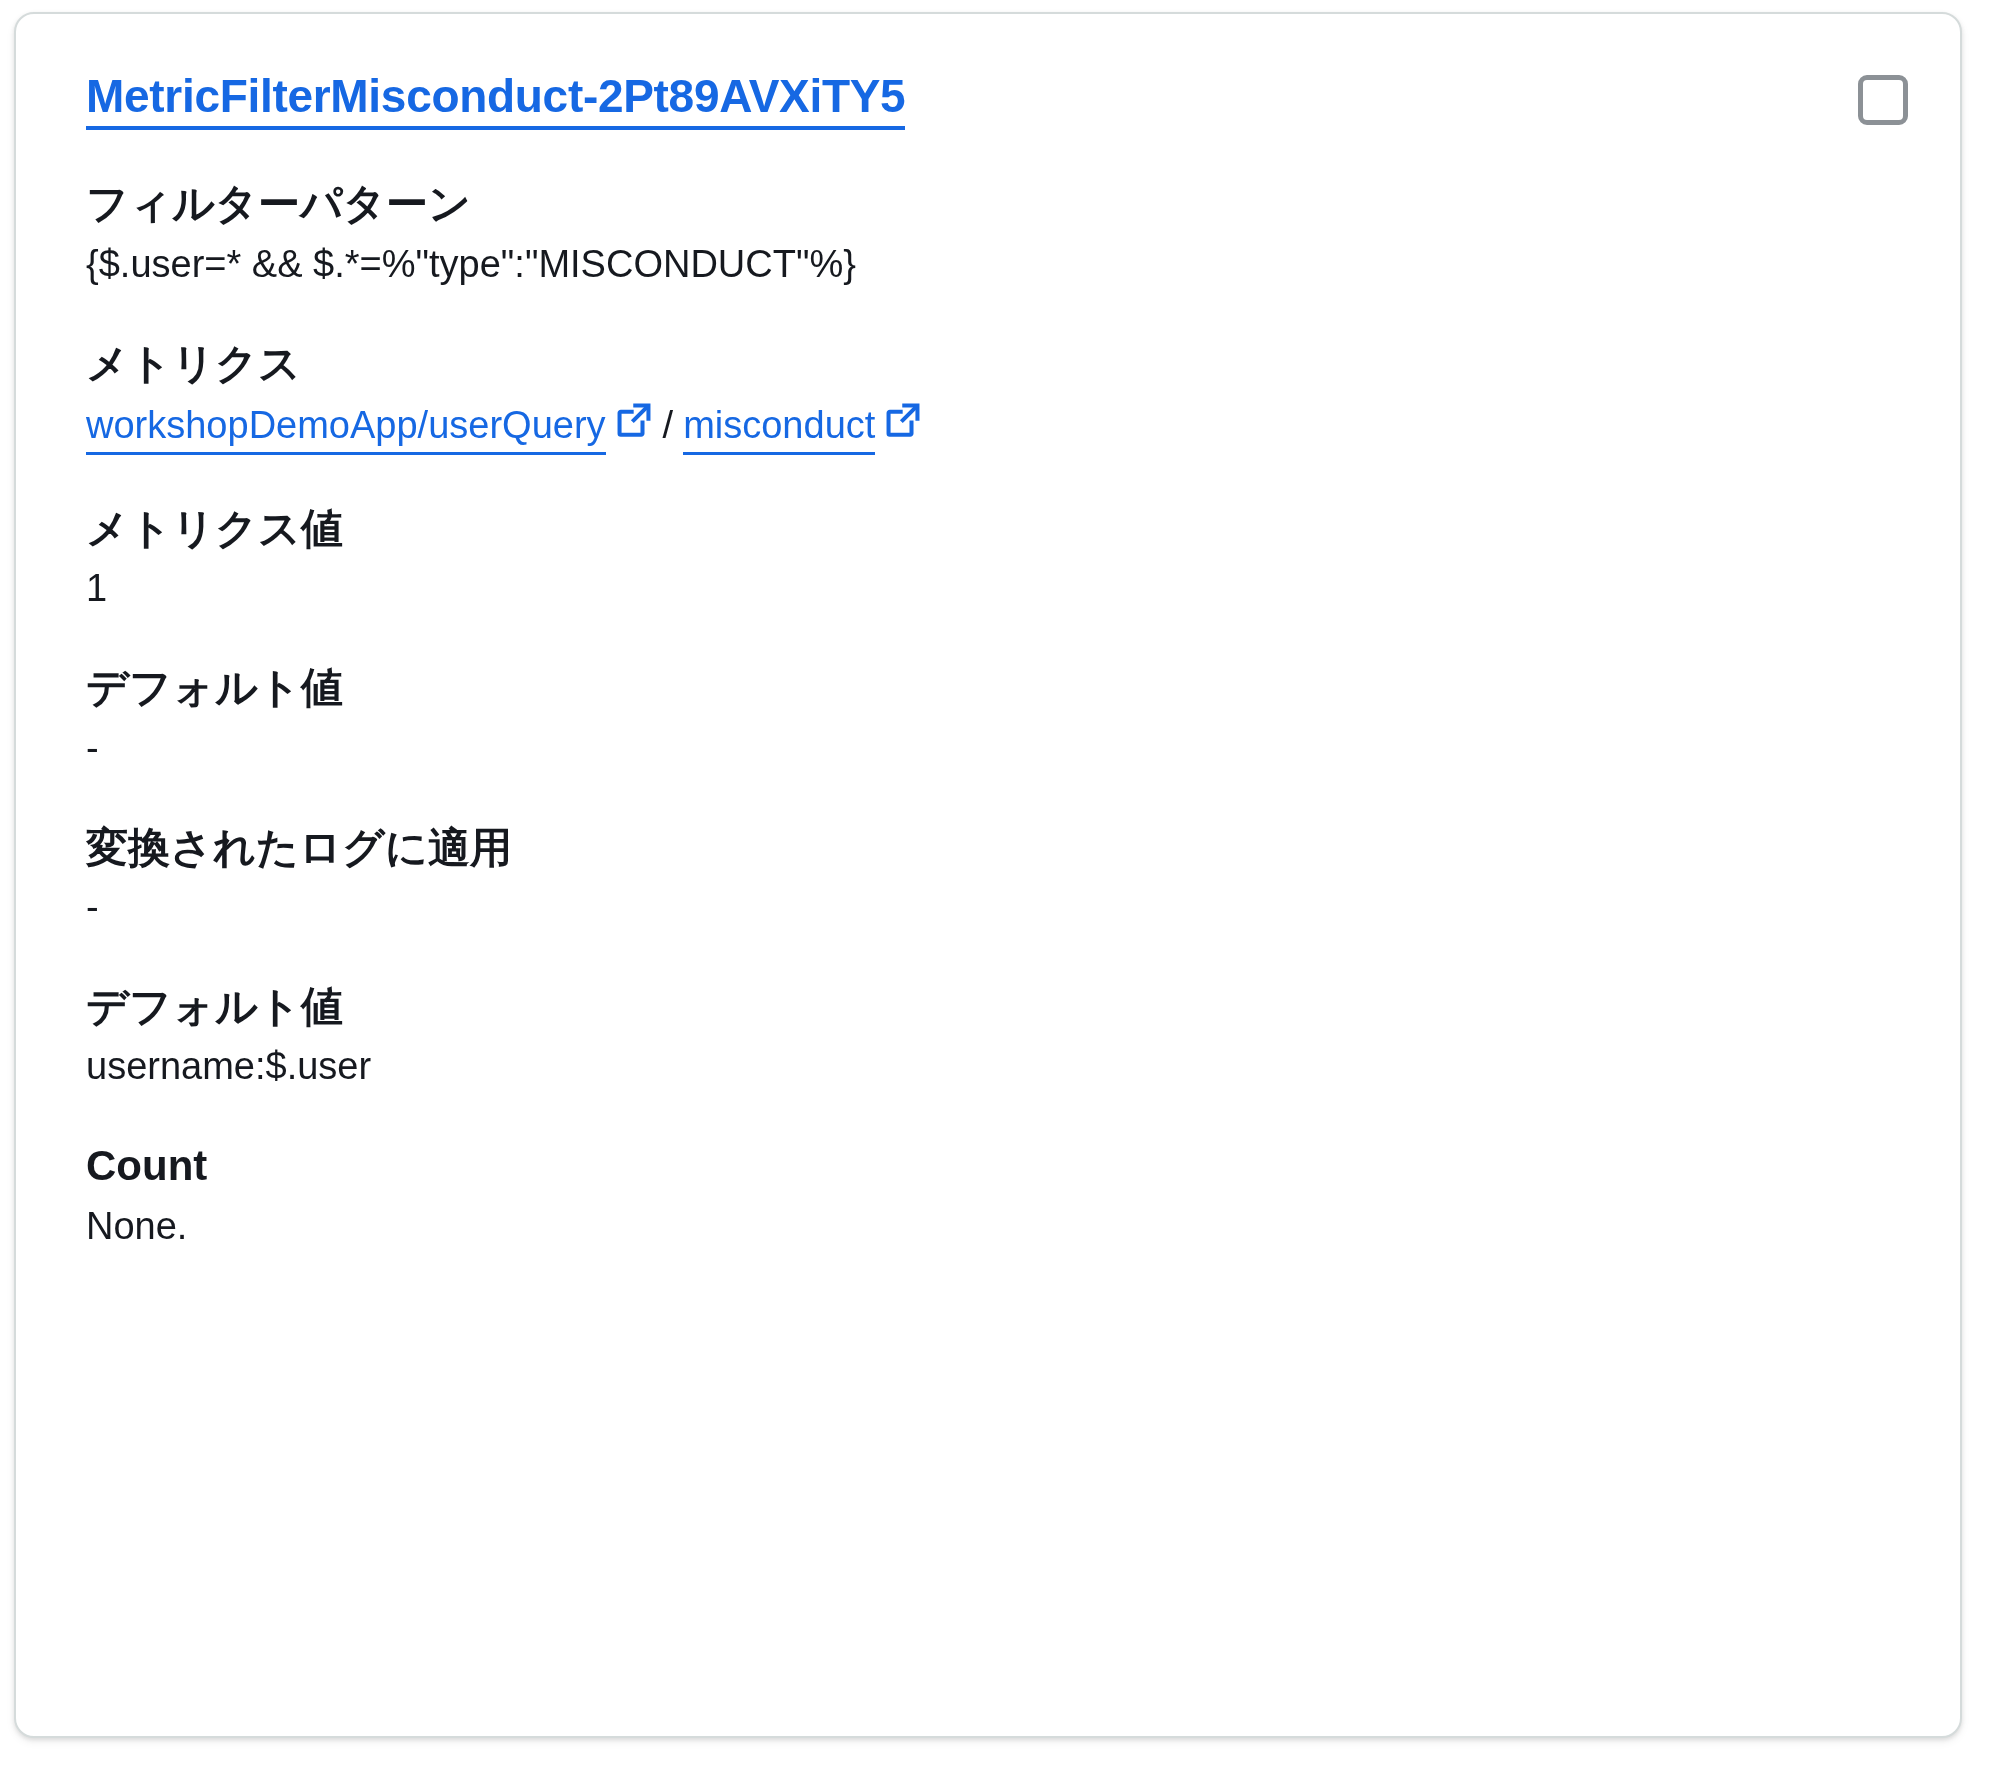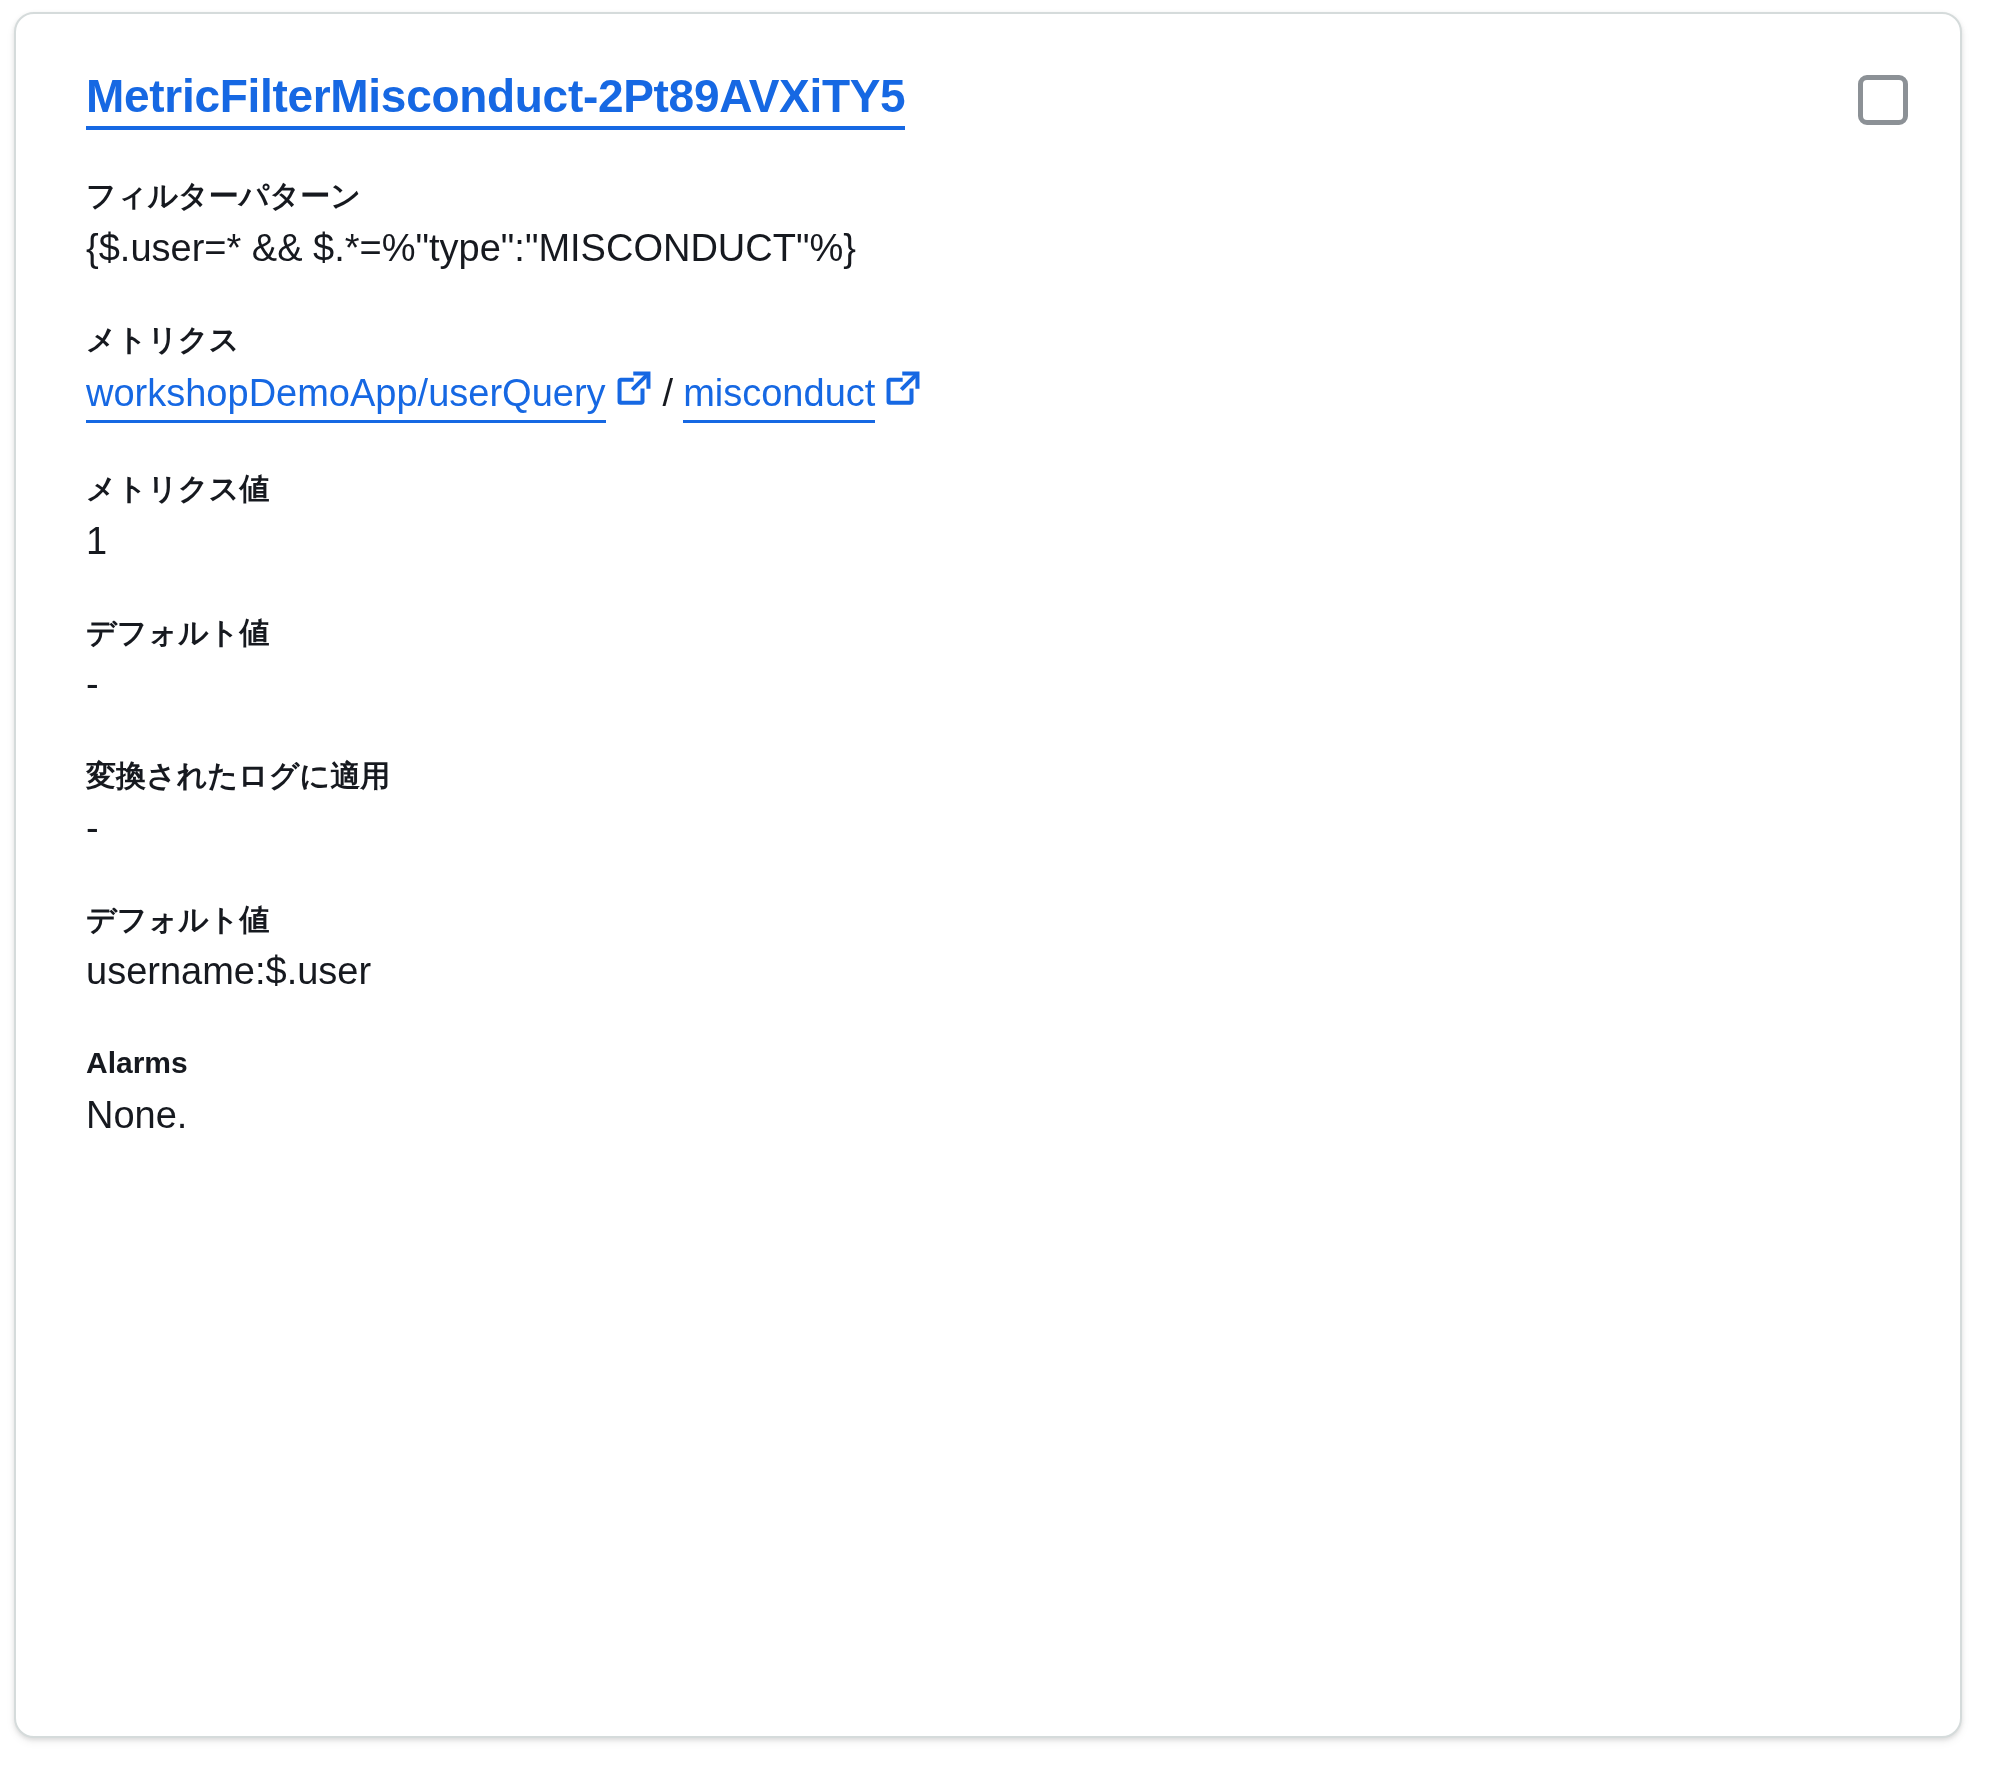--- a/index.html
+++ b/index.html
@@ -70,21 +70,21 @@
 
   
   .field {
     margin-top: 46px;
   }
   .field:first-of-type {
     margin-top: 42px;
   }
 
   .field-label {
-    font-size: 30px;
+    font-size: 42px;
     line-height: 1.32;
     font-weight: 700;
     color: #16191f;
     letter-spacing: 0px;
   }
 
   .field-value {
     font-size: 38px;
     line-height: 1.34;
     font-weight: 400;
@@ -190,18 +190,18 @@
       <div class="field-value dash">-</div>
     </div>
 
 
     <div class="field">
       <div class="field-label">デフォルト値</div>
       <div class="field-value">username:$.user</div>
     </div>
 
     <div class="field">
-      <div class="field-label">Alarms</div>
+      <div class="field-label">Count</div>
       <div class="field-value">None.</div>
     </div>
 
   </div>
 </div>
 
 </body></html>

